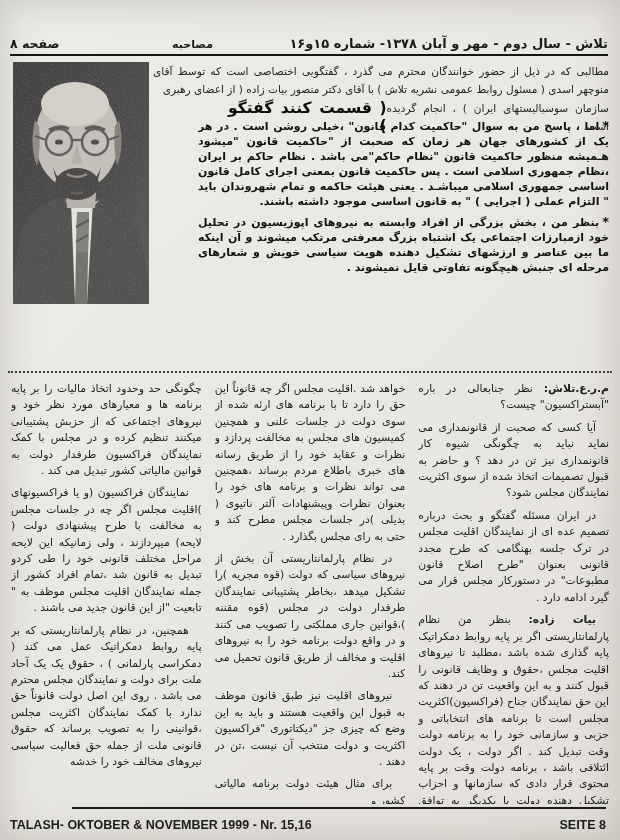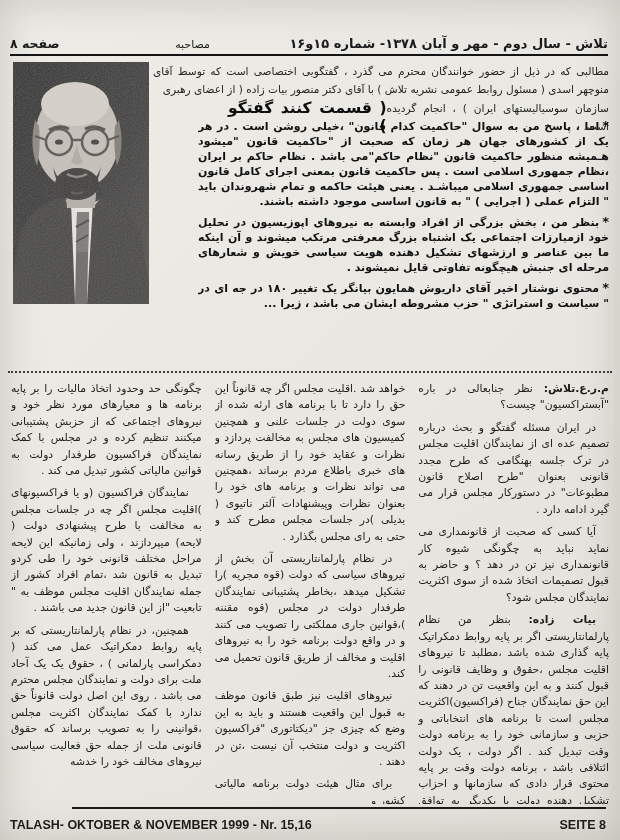--- a/index.html
+++ b/index.html
@@ -17,21 +17,21 @@
   }
   
   .topbar{
     position:absolute;top:36px;left:10px;right:12px;
     display:flex;justify-content:space-between;align-items:flex-end;
     direction:rtl;
     border-bottom:2.5px solid #141414;
     padding-bottom:3px;
   }
   .journal{font-size:13px;font-weight:bold;}
-  .section-lbl{font-size:11px;font-weight:normal;transform:translateX(18px);}
+  .section-lbl{font-size:11px;font-weight:bold;transform:translateX(18px);}
   .pagenum{font-size:12.5px;font-weight:bold;}
   
   .photo{
     position:absolute;left:13px;top:62px;width:136px;height:242px;
     background:#2f2d2b;overflow:hidden;
   }
   .photo svg{display:block;width:100%;height:100%;}
   
   .intro{
     position:absolute;left:153px;right:11px;top:62px;
@@ -156,35 +156,34 @@
     <span>مطالبی که در ذیل از حضور خوانندگان محترم می گذرد ، گفتگویی اختصاصی است که توسط آقای منوچهر اسدی ( مسئول روابط عمومی نشریه تلاش ) با آقای دکتر منصور بیات زاده ( از اعضای رهبری</span>
     <div class="intro-line3">
       <span>سازمان سوسیالیستهای ایران ) ، انجام گردیده است.</span>
       <span class="part-label">( قسمت کنند گفتگو )</span>
     </div>
   </div>
 
   <div class="highlights">
     <p class="hl"><span class="star">*</span><span>اما ، پاسخ من به سوال "حاکمیت کدام قانون" ،خیلی روشن است . در هر یک از کشورهای جهان هر زمان که صحبت از "حاکمیت قانون "میشود هـمیشه منظور حاکمیت قانون "نظام حاکم"می باشد . نظام حاکم بر ایران ،نظام جمهوری اسلامی است . پس حاکمیت قانون بمعنی اجرای کامل قانون اساسی جمهوری اسلامی میباشـد . یعنی هیئت حاکمه و تمام شهروندان باید " التزام عملی ( اجرایی ) " به قانون اساسی موجود داشته باشند.</span></p>
     <p class="hl"><span class="star">*</span><span>بنظر من ، بخش بزرگی از افراد وابسته به نیروهای اپوزیسیون در تحلیل خود ازمبارزات اجتماعی یک اشتباه بزرگ معرفتی مرتکب میشوند و آن اینکه ما بین عناصر و ارزشهای تشکیل دهنده هویت سیاسی خویش و شعارهای مرحله ای جنبش هیچگونه تفاوتی قایل نمیشوند .</span></p>
-    <p class="hl"><span class="star">*</span><span>محتوی نوشتار اخیر آقای داریوش همایون بیانگر یک تغییر ۱۸۰ در جه ای در " سیاست و استراتژی " حزب مشروطه ایشان می باشد ، زیرا ...</span></p>
 
   </div>
 
   <div class="dotted-rule"></div>
 
   <section class="columns">
 
     <div class="col">
       <p class="noindent">
         <span class="speaker">م.ر.ع.تلاش:</span>
         <span>نظر جنابعالی در باره "آبستراکسیون" چیست؟</span>
       </p>
+      <p>آیا کسی که صحبت از قانونمداری می نماید نباید به چگونگی شیوه کار قانونمداری نیز تن در دهد ؟ و حاضر به قبول تصمیمات اتخاذ شده از سوی اکثریت نمایندگان مجلس شود؟</p>
       <p>در ایران مسئله گفتگو و بحث درباره تصمیم عده ای از نمایندگان اقلیت مجلس در ترک جلسه بهنگامی که طرح مجدد قانونی بعنوان "طرح اصلاح قانون مطبوعات" در دستورکار مجلس قرار می گیرد ادامه دارد .</p>
-      <p>آیا کسی که صحبت از قانونمداری می نماید نباید به چگونگی شیوه کار قانونمداری نیز تن در دهد ؟ و حاضر به قبول تصمیمات اتخاذ شده از سوی اکثریت نمایندگان مجلس شود؟</p>
       <p>
         <span class="speaker">بیات زاده:</span>
         <span>بنظر من نظام پارلمانتاریستی اگر بر پایه روابط دمکراتیک پایه گذاری شده باشد ،مطلبد تا نیروهای اقلیت مجلس ،حقوق و وظایف قانونی را قبول کنند و به این واقعیت تن در دهند که این حق نمایندگان جناح (فراکسیون)اکثریت مجلس است تا برنامه های انتخاباتی و حزبی و سازمانی خود را به برنامه دولت وقت تبدیل کند . اگر دولت ، یک دولت ائتلافی باشد ، برنامه دولت وقت بر پایه محتوی قرار دادی که سازمانها و احزاب تشکیل دهنده</span>
         <span class="underlined">دولت با یکدیگر به توافق رسیده اند ،تنظیم</span>
       </p>
     </div>
 
     <div class="col">
       <p class="noindent">خواهد شد .اقلیت مجلس اگر چه قانوناً این حق را دارد تا با برنامه های ارئه شده از سوی دولت در جلسات علنی و همچنین کمیسیون های مجلس به مخالفت پردازد و نظرات و عقاید خود را از طریق رسانه های خبری باطلاع مردم برساند ،همچنین می تواند نظرات و برنامه های خود را بعنوان نظرات وپیشنهادات آلتر ناتیوی ( بدیلی )در جلسات مجلس مطرح کند و حتی به رای مجلس بگذارد .</p>
       <p>در نظام پارلمانتاریستی آن بخش از نیروهای سیاسی که دولت (قوه مجریه )را تشکیل میدهد ،بخاطر پشتیبانی نمایندگان طرفدار دولت در مجلس (قوه مقننه )،قوانین جاری مملکتی را تصویب می کنند و در واقع دولت برنامه خود را به نیروهای اقلیت و مخالف از طریق قانون تحمیل می کند.</p>

